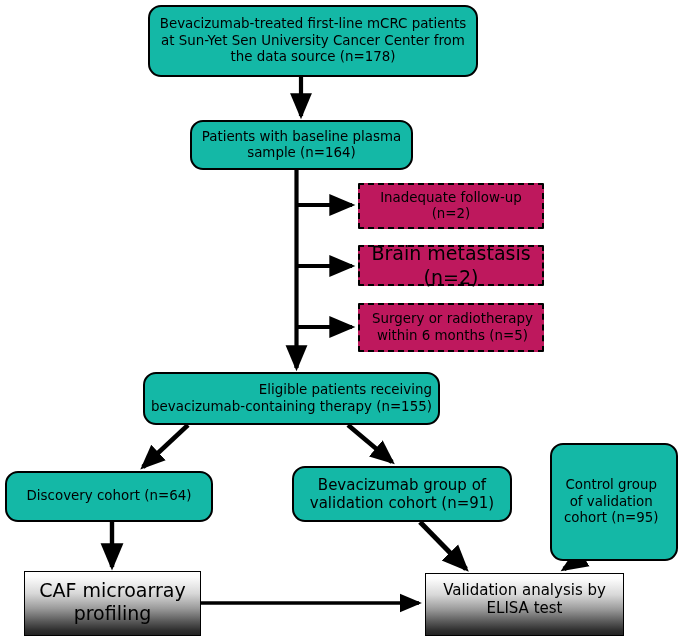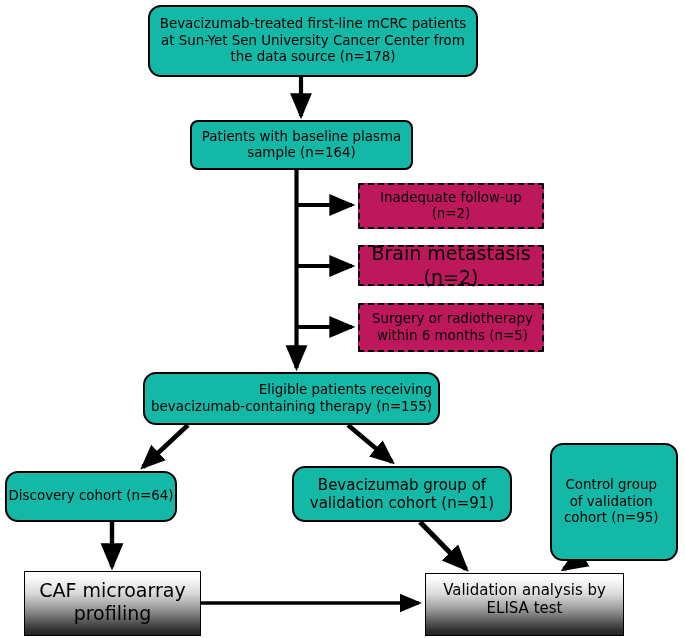--- a/index.html
+++ b/index.html
@@ -91,21 +91,21 @@
 
     <line x1="201" y1="603" x2="419" y2="603" stroke="#000000" stroke-width="3.6" marker-end="url(#ah)"></line>
   </svg>
 
   <div class="node solid-node" style="left:148px; top:5px; width:330px; height:72px; font-size:13.4px;">
     <span class="label">Bevacizumab-treated first-line mCRC patients
 at Sun-Yet Sen University Cancer Center from
 the data source (n=178)</span>
   </div>
 
-  <div class="node solid-node" style="left:190px; top:120px; width:223px; height:50px; font-size:13.4px;border-radius:8px;">
+  <div class="node solid-node" style="left:190px; top:120px; width:223px; height:50px; font-size:13.4px;">
     <span class="label">Patients with baseline plasma
 sample (n=164)</span>
   </div>
 
   <div class="node dashed-node" style="left:358px; top:183px; width:186px; height:46px; font-size:13.4px;">
     <span class="label">Inadequate follow-up
 (n=2)</span>
   </div>
 
   <div class="node dashed-node" style="left:358px; top:245px; width:186px; height:41px; font-size:19px;">
@@ -115,21 +115,21 @@
   <div class="node dashed-node left-align" style="left:358px; top:303px; width:186px; height:49px; font-size:13.4px;">
     <span class="label">Surgery or radiotherapy
 within 6 months (n=5)</span>
   </div>
 
   <div class="node solid-node" style="left:143px; top:372px; width:297px; height:53px; font-size:13.4px;text-align:right;">
     <span class="label">Eligible patients receiving
 bevacizumab-containing therapy (n=155)</span>
   </div>
 
-  <div class="node solid-node" style="left:5px; top:471px; width:172px; height:51px; font-size:13.4px;">
+  <div class="node solid-node" style="left:5px; top:471px; width:208px; height:51px; font-size:13.4px;">
     <span class="label">Discovery cohort (n=64)</span>
   </div>
 
   <div class="node solid-node" style="left:292px; top:466px; width:220px; height:56px; font-size:15px;">
     <span class="label">Bevacizumab group of
 validation cohort (n=91)</span>
   </div>
 
   <div class="node solid-node left-align" style="left:550px; top:443px; width:128px; height:118px; font-size:13.4px;">
     <span class="label">Control group

